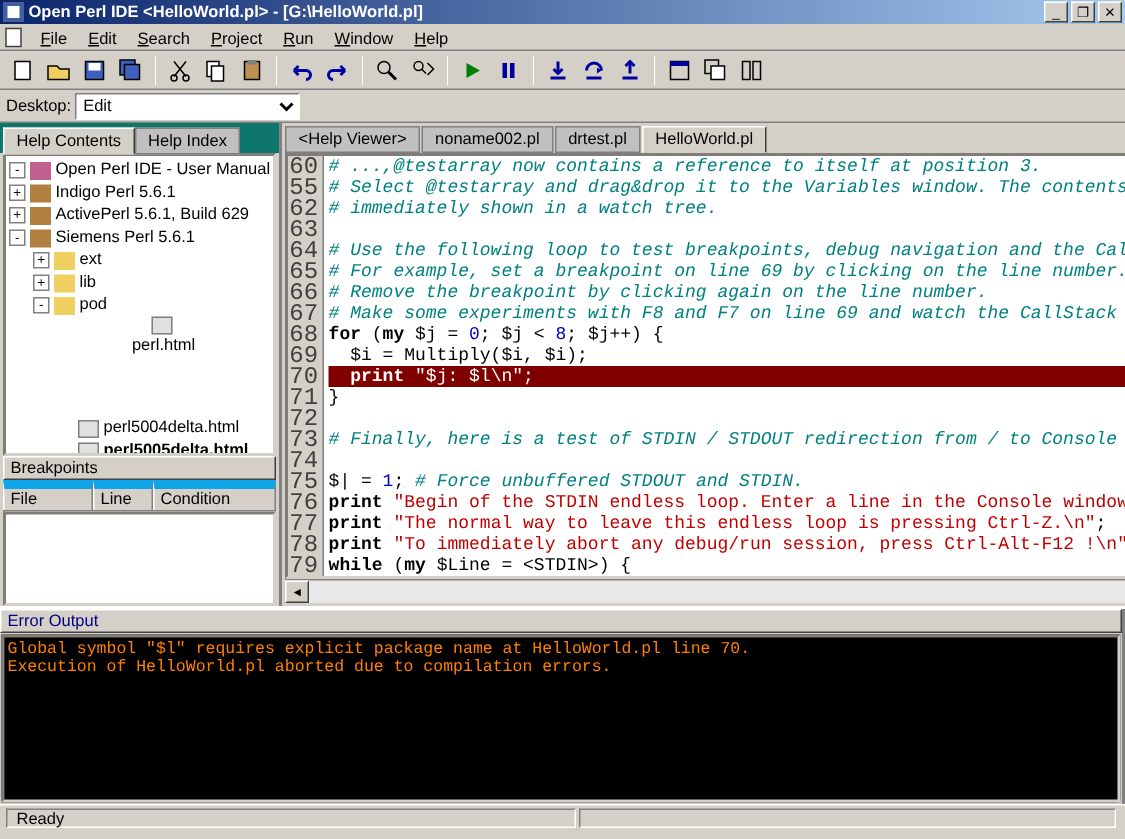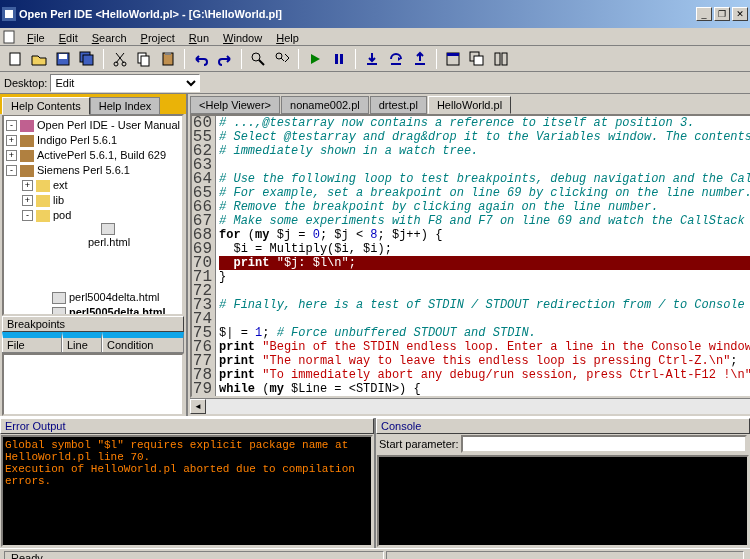--- a/index.html
+++ b/index.html
@@ -1,33 +1,33 @@
 <!DOCTYPE html>
 <html><head>
 <meta charset="utf-8">
 <style>
 * { box-sizing: border-box; margin: 0; padding: 0; }
 body { font-family: "MS Sans Serif", Tahoma, sans-serif; font-size: 11px; background: #d4d0c8; width: 750px; height: 559px; overflow: hidden; }
-.titlebar { background: linear-gradient(to right, #0a246a, #a6caf0); height: 28px; display: flex; align-items: center; color: #fff; padding: 0 2px; }
+.titlebar { background: linear-gradient(to right, #0a246a, #a6caf0); height: 16px; display: flex; align-items: center; color: #fff; padding: 0 2px; }
 .titlebar .icon { width: 14px; height: 14px; background: #000; margin-right: 3px; display:inline-block;}
 .titlebar .title { flex: 1; font-weight: bold; font-size: 11px; }
 .titlebar .winbtns { display: flex; gap: 2px; }
 .titlebar .winbtns button { width: 16px; height: 14px; background: #d4d0c8; border: 1px solid; border-color: #fff #404040 #404040 #fff; font-size: 9px; font-family: Marlett, sans-serif; line-height: 1; cursor:pointer; }
 .menubar { background: #d4d0c8; display: flex; padding: 1px 2px; height: 18px; align-items: flex-end; border-bottom: 1px solid #808080;}
 .menubar .mitem { padding: 2px 7px; font-size: 11px; cursor: pointer; }
 .menubar .micon { width:14px; height:14px; margin-right:4px; display:inline-block;}
 .toolbar { background: #d4d0c8; height: 26px; display: flex; align-items: center; padding: 2px 4px; gap: 2px; border-bottom: 1px solid #808080;}
 .toolbar .tbtn { width: 22px; height: 22px; border: 1px solid transparent; display: flex; align-items: center; justify-content: center; cursor:pointer;}
 .toolbar .sep { width: 1px; height: 20px; background: #808080; margin: 0 3px; border-right: 1px solid #fff; }
 .desktop-row { background:#d4d0c8; height: 22px; display:flex; align-items:center; padding: 0 4px; border-bottom:1px solid #808080;}
 .desktop-row label{font-size:11px; margin-right:3px;}
 .desktop-row select{font-size:11px; border:1px solid; border-color:#808080 #fff #fff #808080; background:#fff; width:150px; height:18px;}
 .workspace { display: flex; height: 322px; }
 .leftpanel { width: 207px; display: flex; flex-direction: column; border-right: 2px solid #808080; }
-.tabs { display: flex; height: 20px; background:#eab308; padding-top:2px; padding-left:2px;}
+.tabs { display: flex; height: 20px; background:#0f766e; padding-top:2px; padding-left:2px;}
 .tab { padding: 2px 8px; font-size: 11px; border: 1px solid; border-color: #fff #404040 transparent #fff; background: #d4d0c8; cursor:pointer; position:relative; top:1px;}
 .tab.active { background: #d4d0c8; border-bottom: 1px solid #d4d0c8; z-index:2;}
 .tab.inactive { background: #c0c0c0; border-color:#808080;}
 .tree { flex: 1; background: #fff; border: 2px inset #d4d0c8; overflow:auto; padding:2px; font-size:11px; line-height:15px; margin:0 2px;}
 .tree .node { display:flex; align-items:center; white-space:nowrap;}
 .tree .node .expander{width:11px;height:11px;border:1px solid #808080; display:inline-flex;align-items:center;justify-content:center;font-size:9px;margin-right:3px;line-height:1;cursor:pointer;}
 .tree .node .noexp{width:11px;margin-right:3px;}
 .tree .node .ticon{width:14px;height:12px;margin-right:3px;display:inline-block;}
 .ico-book{background:#c06090;}
 .ico-cube{background:#b08040;}
@@ -346,26 +346,18 @@
     </div>
   </div>
 </div>
 
 <div class="bottom-panels">
   <div class="console-panel">
     <div class="console-title">Error Output</div>
     <div class="console-body">Global symbol "$l" requires explicit package name at HelloWorld.pl line 70.
 Execution of HelloWorld.pl aborted due to compilation errors.</div>
   </div>
-  <div class="console-panel">
-    <div class="console-title">Console</div>
-    <div class="console-input-row">
-      <label>Start parameter:</label>
-      <input type="text" style="">
-    </div>
-    <div class="console-body"></div>
-  </div>
 </div>
 
 <div class="statusbar">
   <div class="cell">Ready</div>
   <div class="cell" style="flex:1"></div>
 </div>
 
 </body></html>

